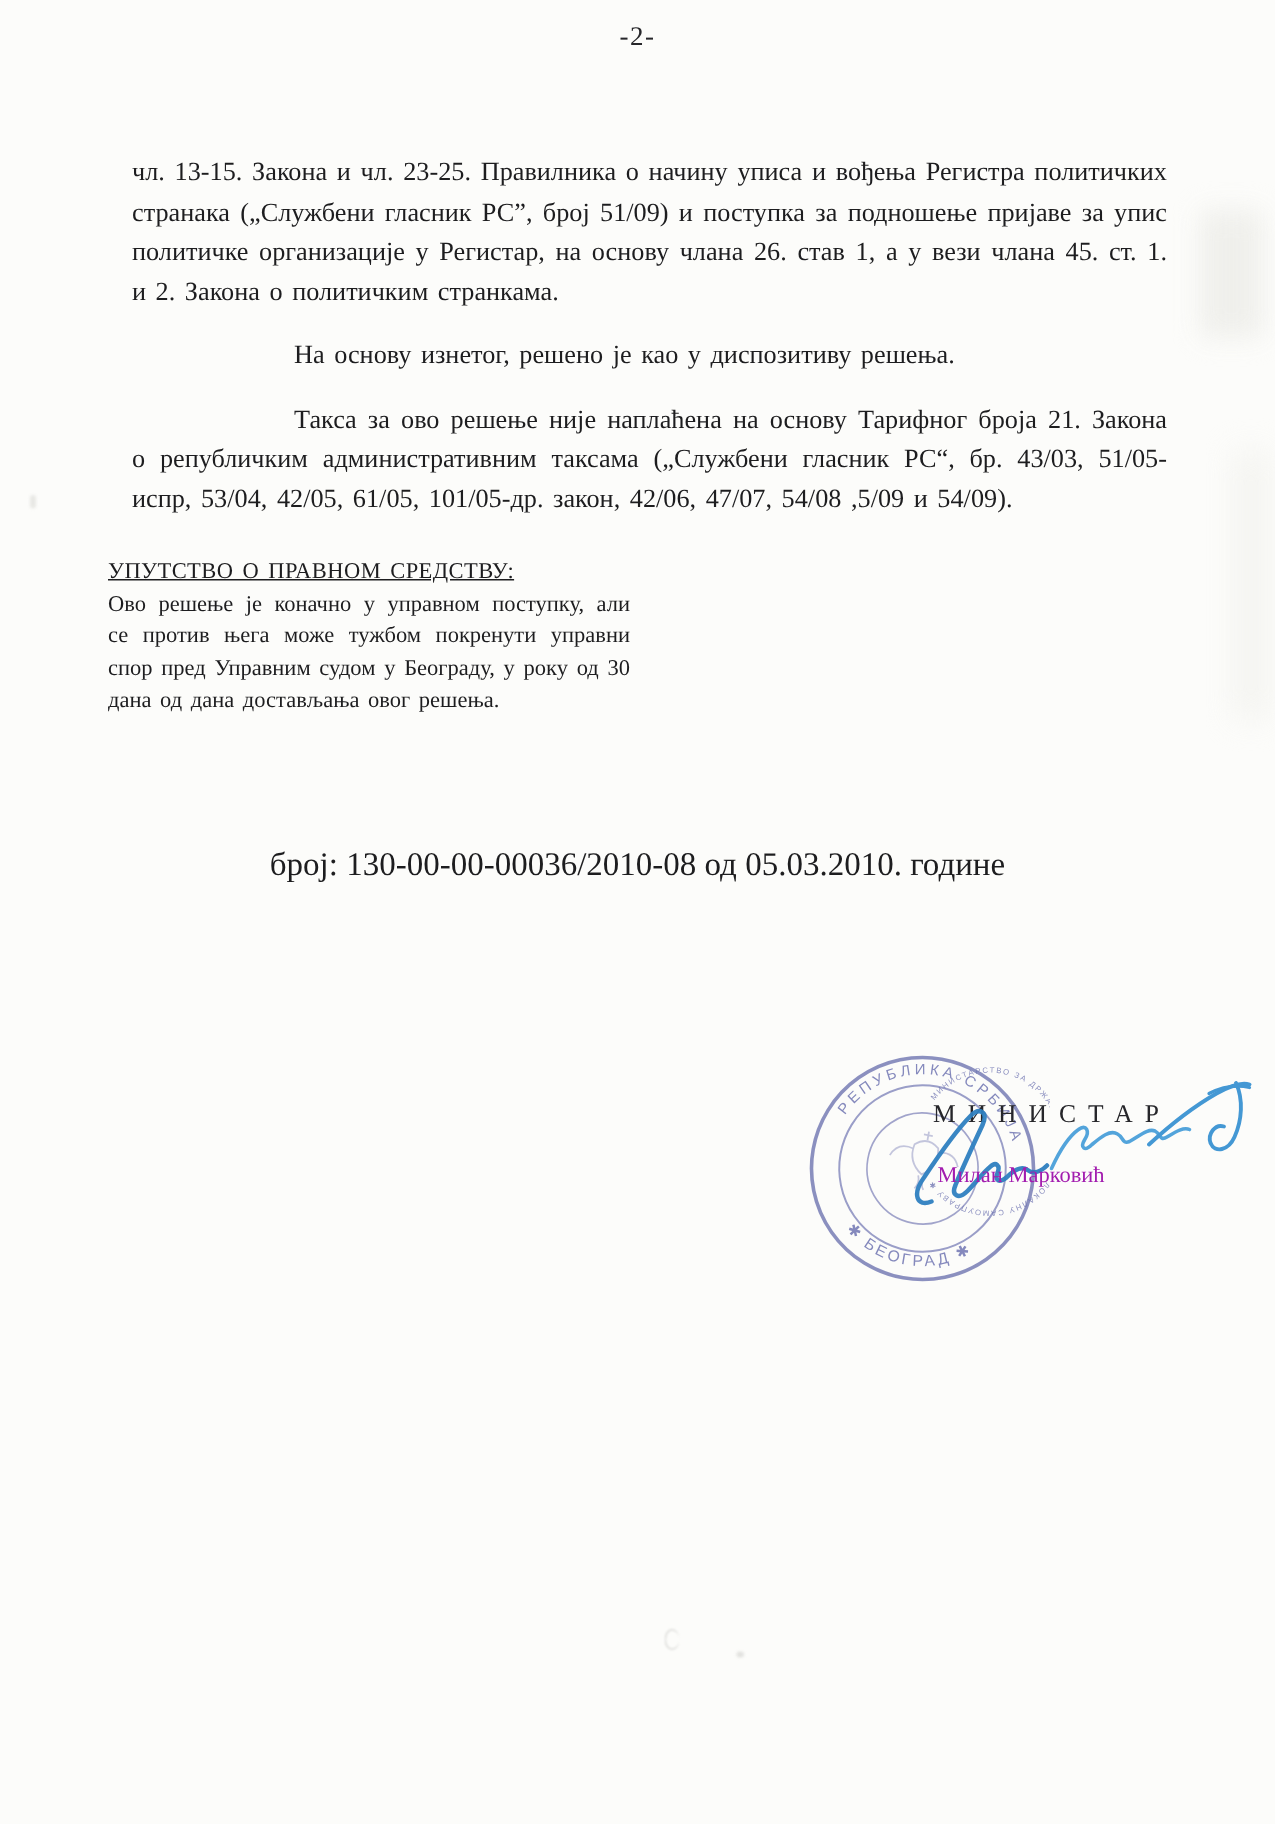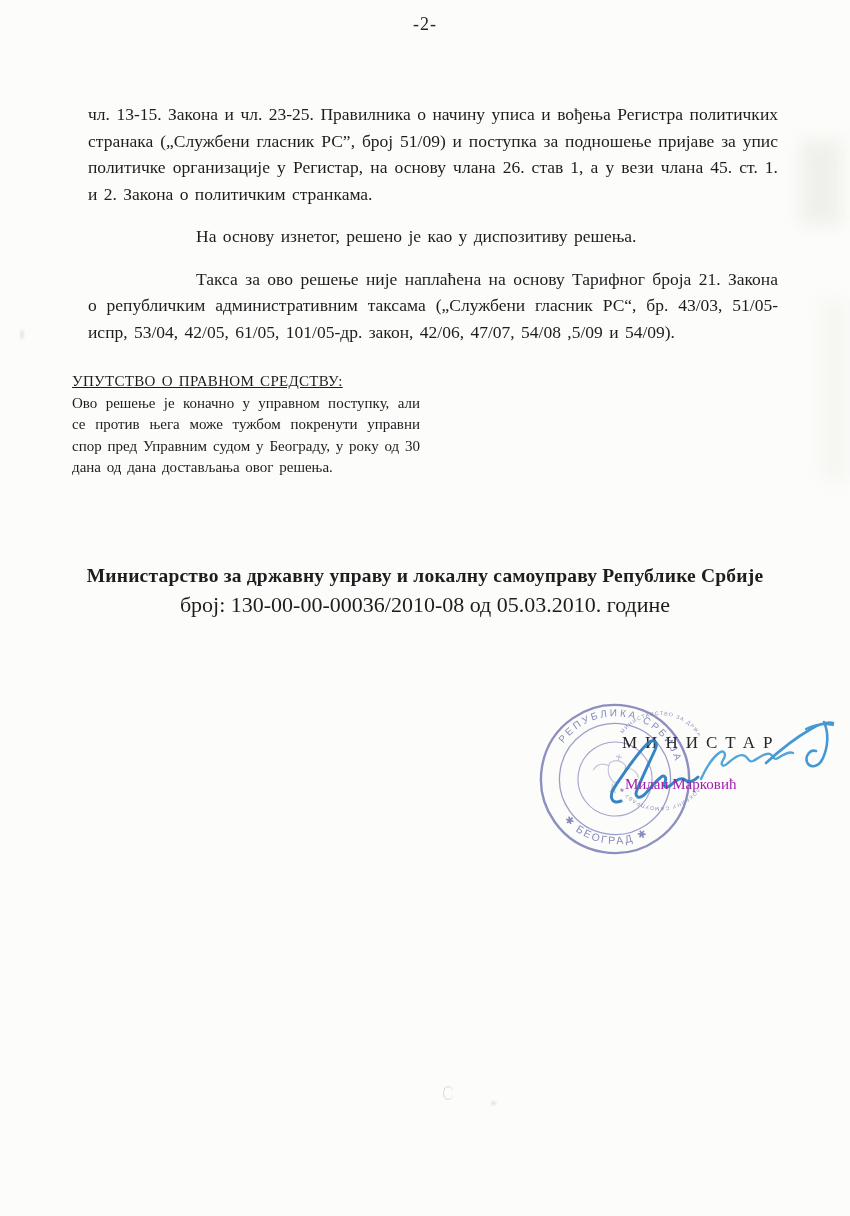--- a/index.html
+++ b/index.html
@@ -75,21 +75,20 @@
     <p class="indented">На основу изнетог, решено је као у диспозитиву решења.</p>
     <p class="indented">Такса за ово решење није наплаћена на основу Тарифног броја 21. Закона о републичким административним таксама („Службени гласник РС“, бр. 43/03, 51/05-испр, 53/04, 42/05, 61/05, 101/05-др. закон, 42/06, 47/07, 54/08 ,5/09 и 54/09).</p>
   </div>
 
   <div class="remedy-block">
     <p class="remedy-title">УПУТСТВО О ПРАВНОМ СРЕДСТВУ:</p>
     <p class="remedy-text">Ово решење је коначно у управном поступку, али се против њега може тужбом покренути управни спор пред Управним судом у Београду, у року од 30 дана од дана достављања овог решења.</p>
   </div>
 
   <div class="issuer-block">
-    <div class="issuer-ministry">Министарство за државну управу и локалну самоуправу Републике Србије</div>
     <div class="issuer-number">број: 130-00-00-00036/2010-08 од 05.03.2010. године</div>
   </div>
 
   <svg class="stamp-svg" viewBox="0 0 170 170" aria-hidden="true">
     <defs>
       <path id="arcTop" d="M 23.4 74.1 A 62.5 62.5 0 0 1 146.6 74.1"></path>
       <path id="arcBottom" d="M 23.9 107.2 A 65 65 0 0 0 146.1 107.2"></path>
       <path id="arcInner" d="M 85 39 A 46 46 0 1 1 84.99 39.02"></path>
     </defs>
     <g transform="rotate(10 85 85)" stroke="#5d63a8" fill="none">

